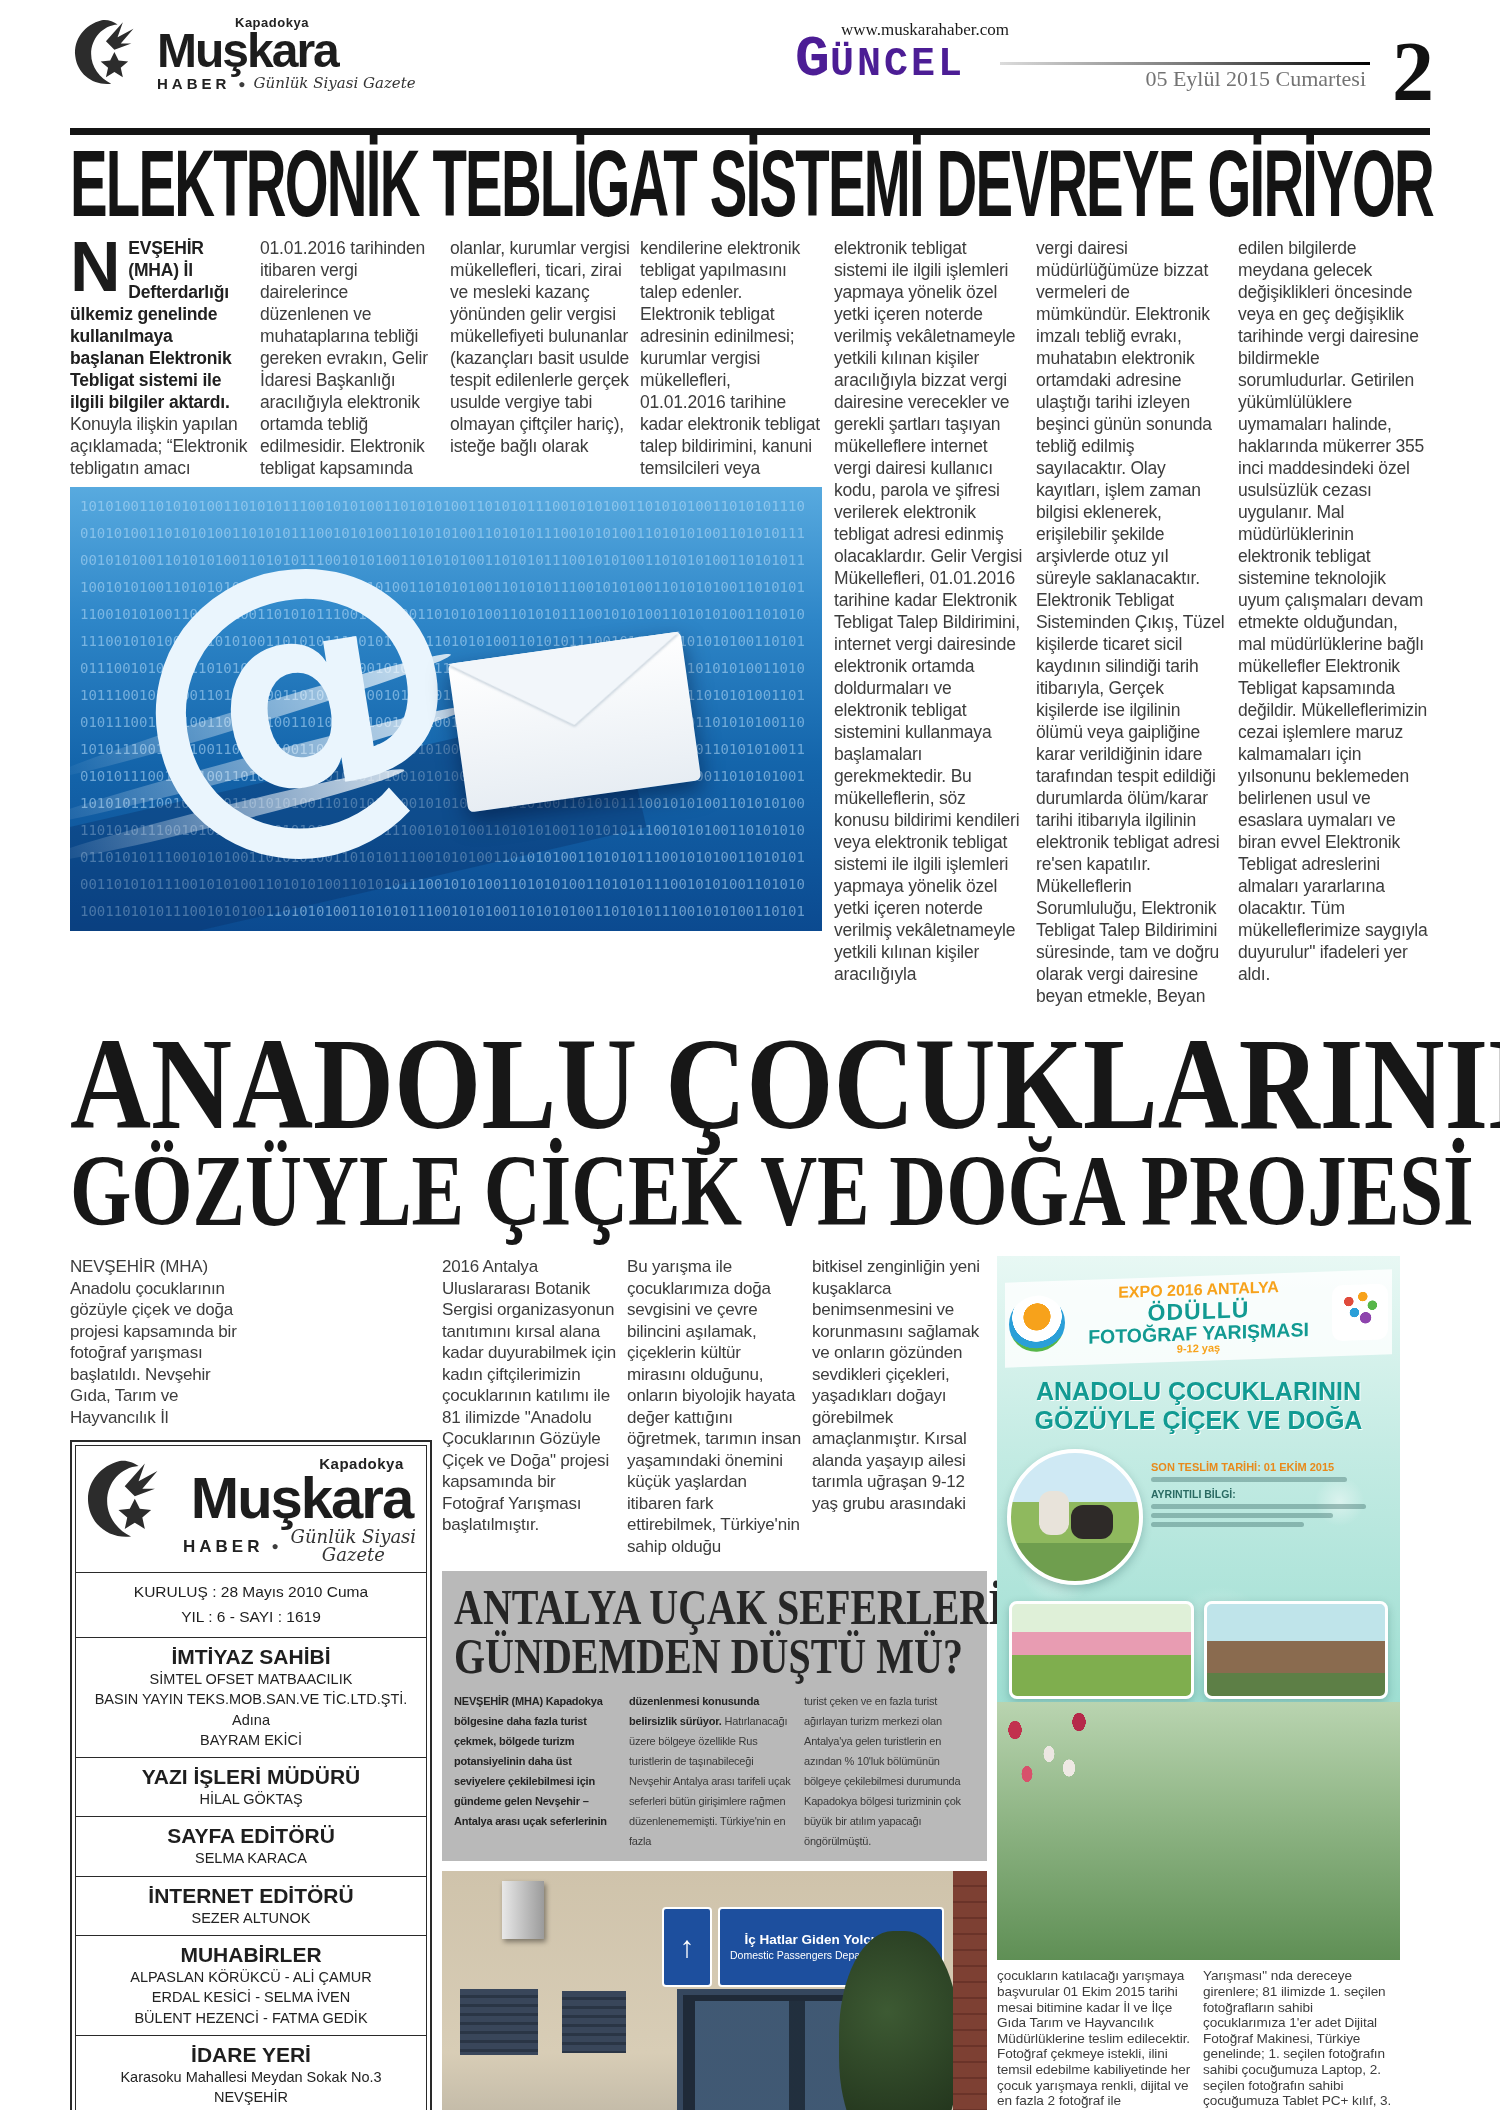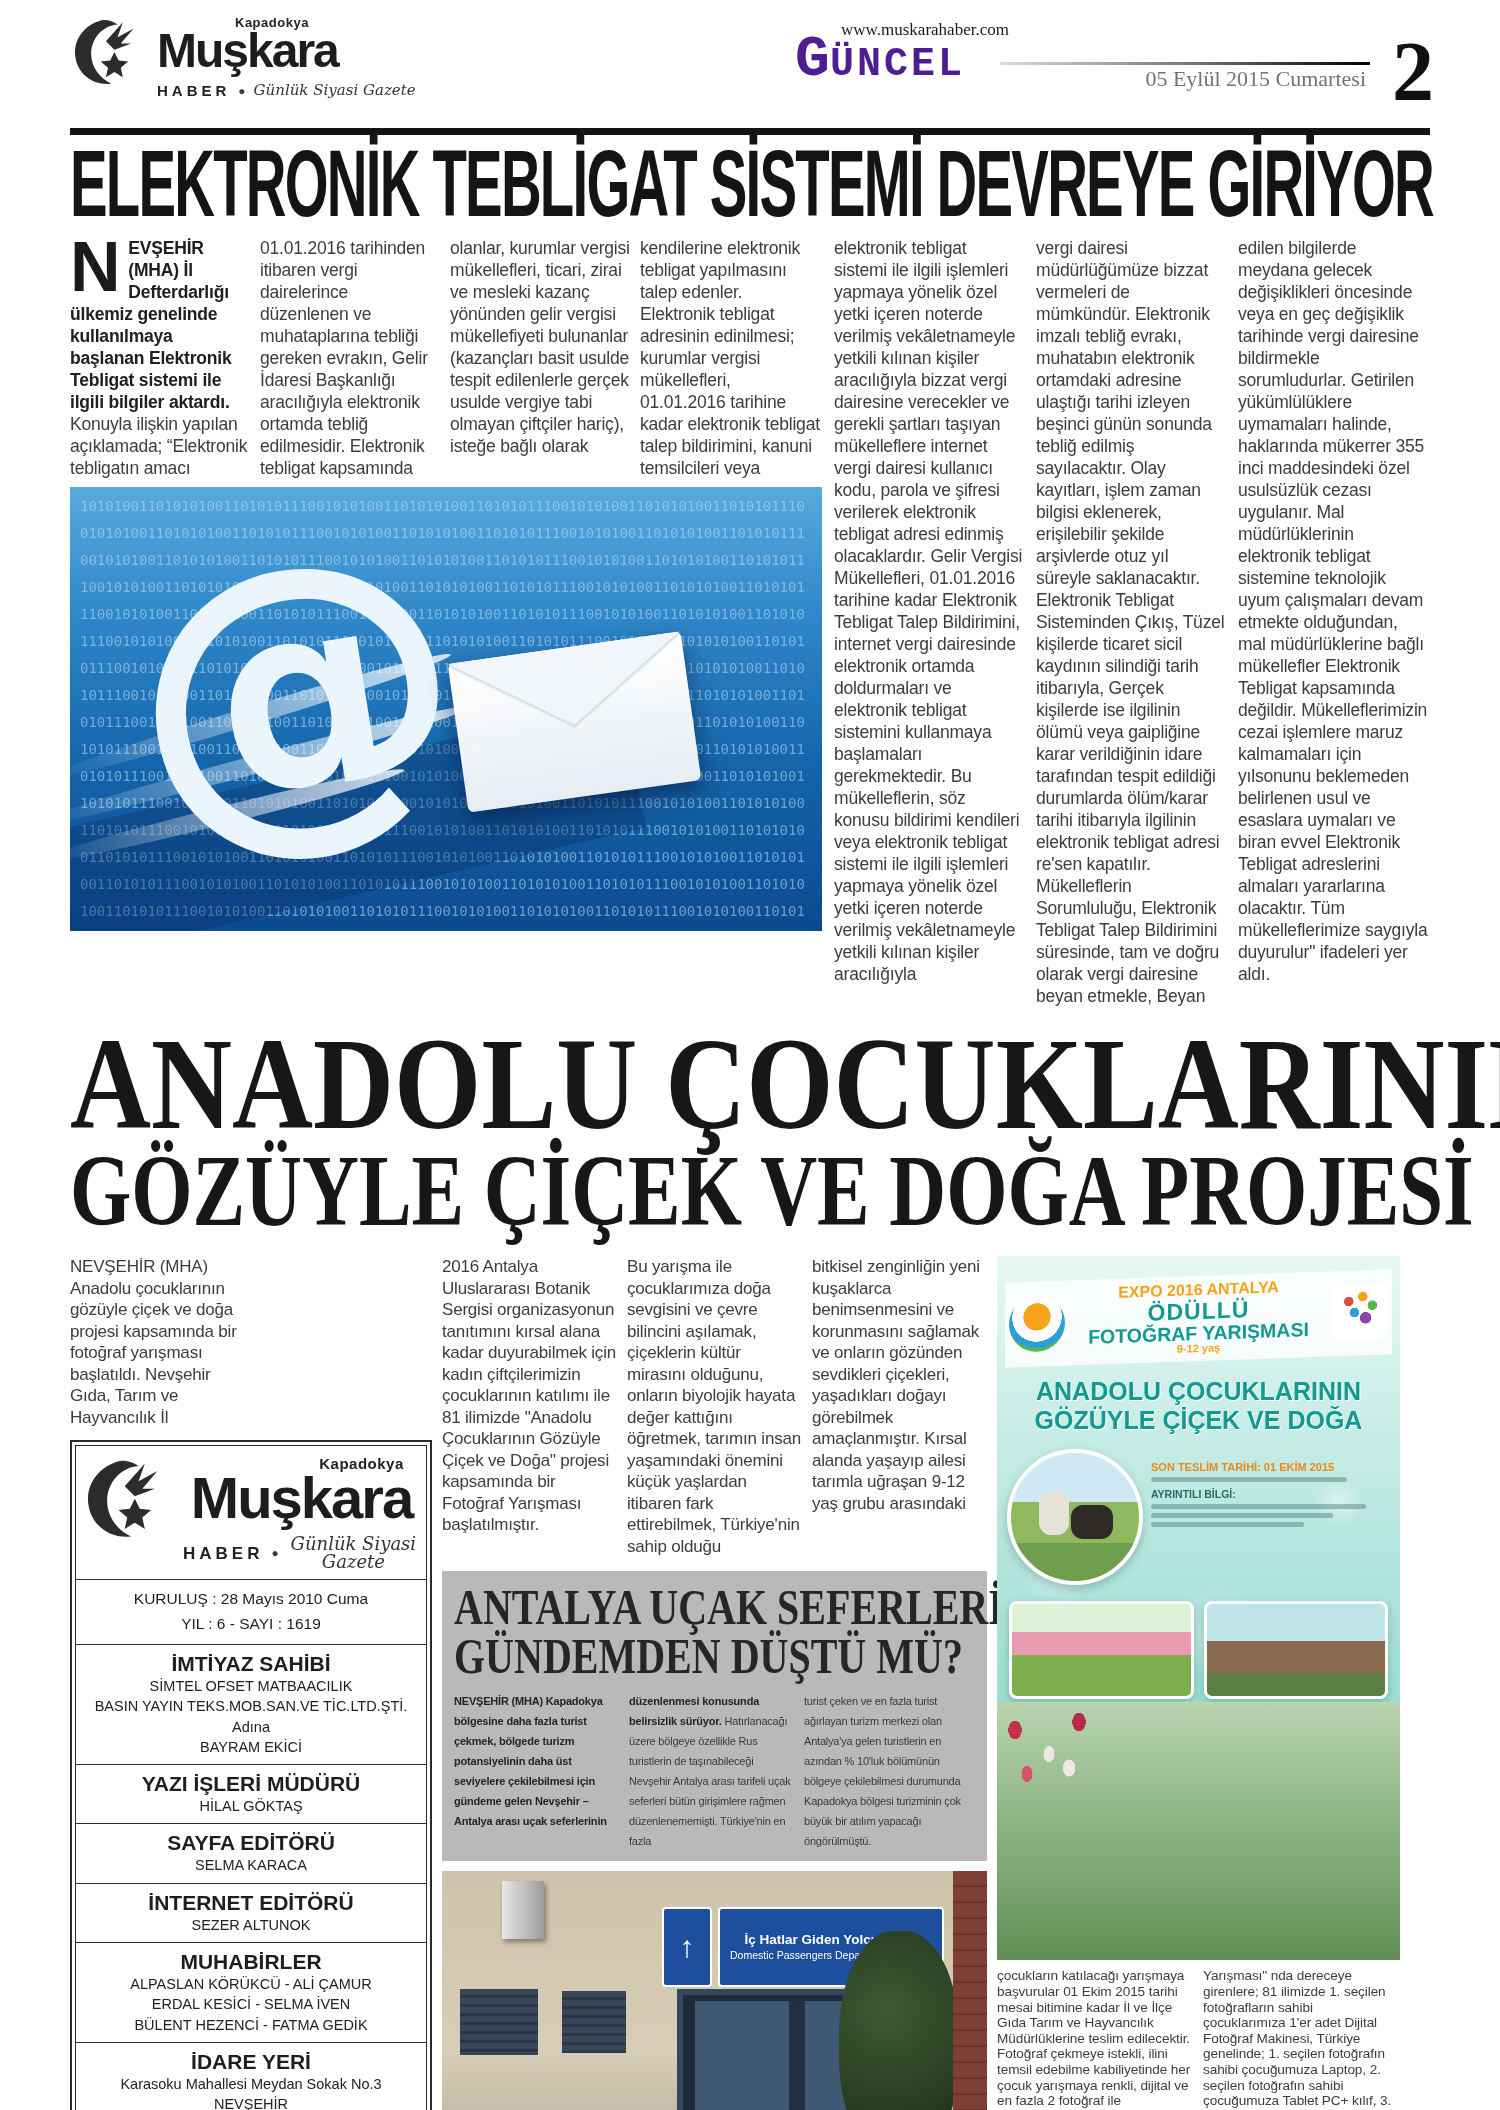--- a/index.html
+++ b/index.html
@@ -6,21 +6,21 @@
   .page{position:relative;width:1500px;height:2110px;background:#fff;margin:0 auto;
         font-family:"Liberation Sans",sans-serif;color:#3d3d3d;box-sizing:border-box;
         padding:0 70px;overflow:hidden}
   
   header{position:relative;height:128px}
   .brand{display:flex;align-items:flex-start;gap:13px}
   .crest{width:74px;height:74px;flex:0 0 auto}
   .brand-text{line-height:1}
   .brand-region{font-weight:bold;font-size:13px;padding-left:78px;letter-spacing:.5px;color:#222}
   .brand-name{font-weight:bold;font-size:48px;letter-spacing:-2px;color:#1d1d1d;margin-top:-2px}
-  .brand-sub{display:flex;align-items:center;gap:8px;margin-top:8px}
+  .brand-sub{display:flex;align-items:center;gap:8px;margin-top:1px}
   .brand-haber{font-weight:bold;font-size:15px;letter-spacing:4px;color:#222}
   .brand-dot{font-size:12px}
   .brand-tag{font-family:"DejaVu Serif",serif;font-style:italic;font-size:15px;color:#333}
   .hdr-logo{position:absolute;left:0;top:16px}
   .hdr-center{position:absolute;left:620px;top:20px;width:380px;text-align:center}
   .hdr-url{font-family:"Liberation Serif",serif;font-size:17px;color:#1a1a1a;padding-left:90px}
   .guncel{font-family:Liberation Mono, monospace;font-weight:bold;color:#4c1d95;line-height:.9;margin-top:-6px}
   .guncel .g1{font-size:58px}
   .guncel .g2{font-size:40px;letter-spacing:3px}
   .hdr-gradline{position:absolute;right:60px;top:62px;width:370px;height:3px;

